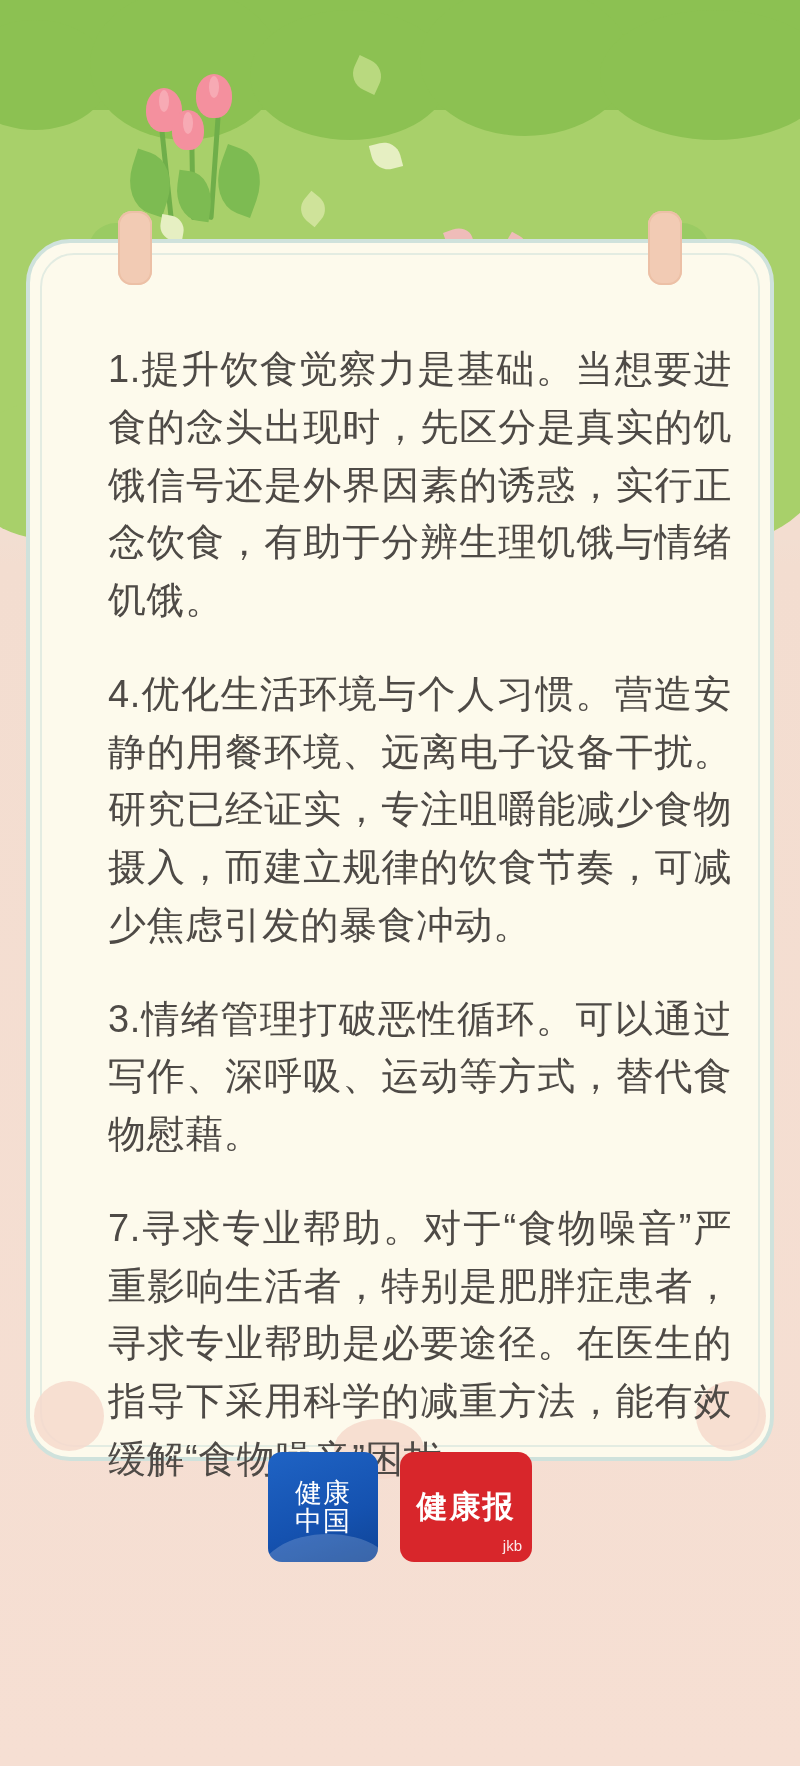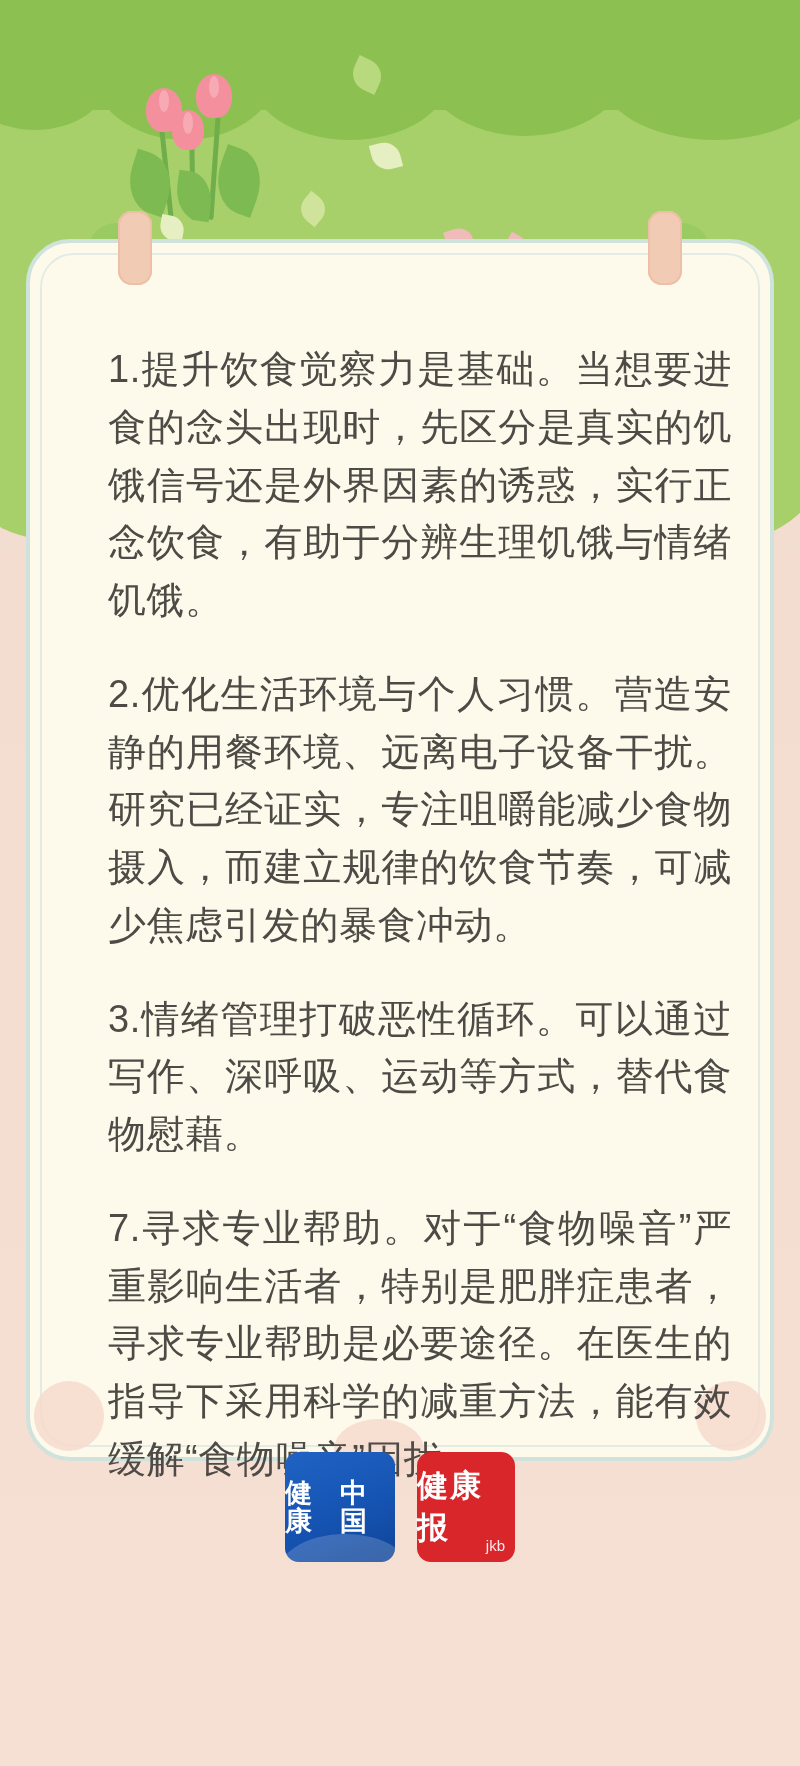--- a/index.html
+++ b/index.html
@@ -196,40 +196,41 @@
     gap: 22px;
   }
   .logo-blue {
     width: 110px;
     height: 110px;
     border-radius: 14px;
     background: linear-gradient(160deg, #1f63c4 0%, #1552b0 60%, #0f4496 100%);
     position: relative;
     overflow: hidden;
     display: flex;
+    flex-direction: column;
     justify-content: center;
     align-items: center;
     color: #fff;
     font-size: 27px;
     line-height: 1.05;
-    font-weight: bold;
+    font-weight: normal;
     letter-spacing: 1px;
   }
   .logo-blue .wave {
     position: absolute;
     left: -10px;
     bottom: -16px;
     width: 140px;
     height: 44px;
     background: rgba(255,255,255,.18);
     border-radius: 50% 50% 0 0 / 100% 100% 0 0;
   }
   .logo-blue span { position: relative; z-index: 2; }
   .logo-red {
-    width: 98px;
+    width: 132px;
     height: 110px;
     border-radius: 14px;
     background: #d8262b;
     position: relative;
     display: flex;
     justify-content: center;
     align-items: center;
     color: #fff;
     font-size: 31px;
     font-weight: bold;
@@ -290,21 +291,21 @@
     <div class="clip-dot" style="left:62px; top:-16px;"></div>
     <div class="clip-dot" style="left:628px; top:-16px;"></div>
     <div class="card-outline"></div>
     <div class="card-inner">
       <div class="corner-blob" style="left:-8px; bottom:-6px;"></div>
       <div class="corner-blob" style="right:-8px; bottom:-6px;"></div>
       <div class="corner-blob" style="left:292px; bottom:-34px; width:90px; height:60px;"></div>
 
       <div class="content">
         <p class="para">1.提升饮食觉察力是基础。当想要进食的念头出现时，先区分是真实的饥饿信号还是外界因素的诱惑，实行正念饮食，有助于分辨生理饥饿与情绪饥饿。</p>
-        <p class="para">2.优化生活环境与个人习惯。营造安静的用餐环境、远离电子设备干扰。研究已经证实，专注咀嚼能减少食物摄入，而建立规律的饮食节奏，可减少焦虑引发的暴食冲动。</p>
+        <p class="para">4.优化生活环境与个人习惯。营造安静的用餐环境、远离电子设备干扰。研究已经证实，专注咀嚼能减少食物摄入，而建立规律的饮食节奏，可减少焦虑引发的暴食冲动。</p>
         <p class="para">3.情绪管理打破恶性循环。可以通过写作、深呼吸、运动等方式，替代食物慰藉。</p>
         <p class="para">7.寻求专业帮助。对于“食物噪音”严重影响生活者，特别是肥胖症患者，寻求专业帮助是必要途径。在医生的指导下采用科学的减重方法，能有效缓解“食物噪音”困扰。</p>
       </div>
     </div>
     <div class="clip" style="left:92px; top:-28px;"></div>
     <div class="clip" style="left:622px; top:-28px;"></div>
   </div>
 
   <div class="footer">
     <div class="logo-blue">

